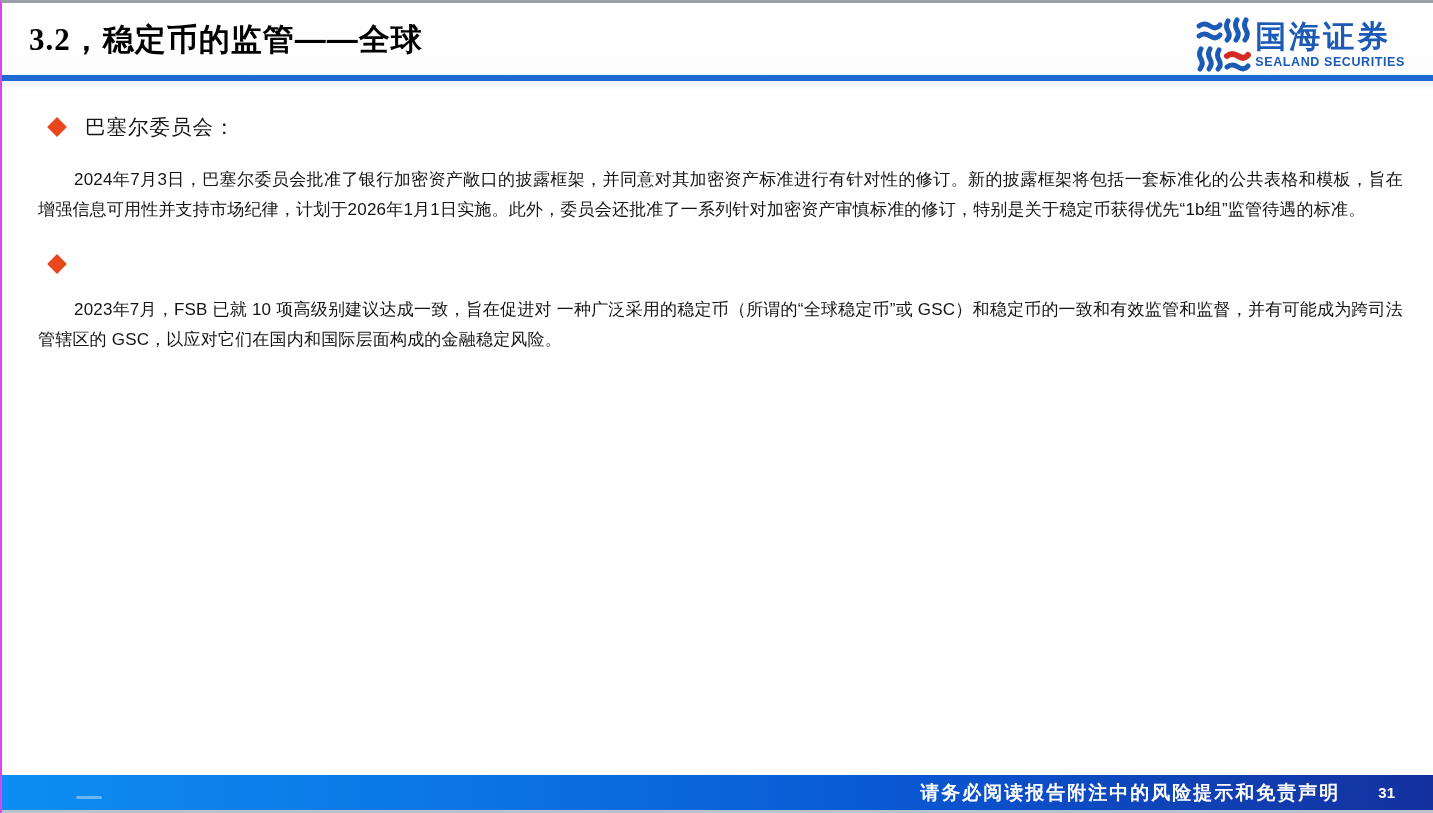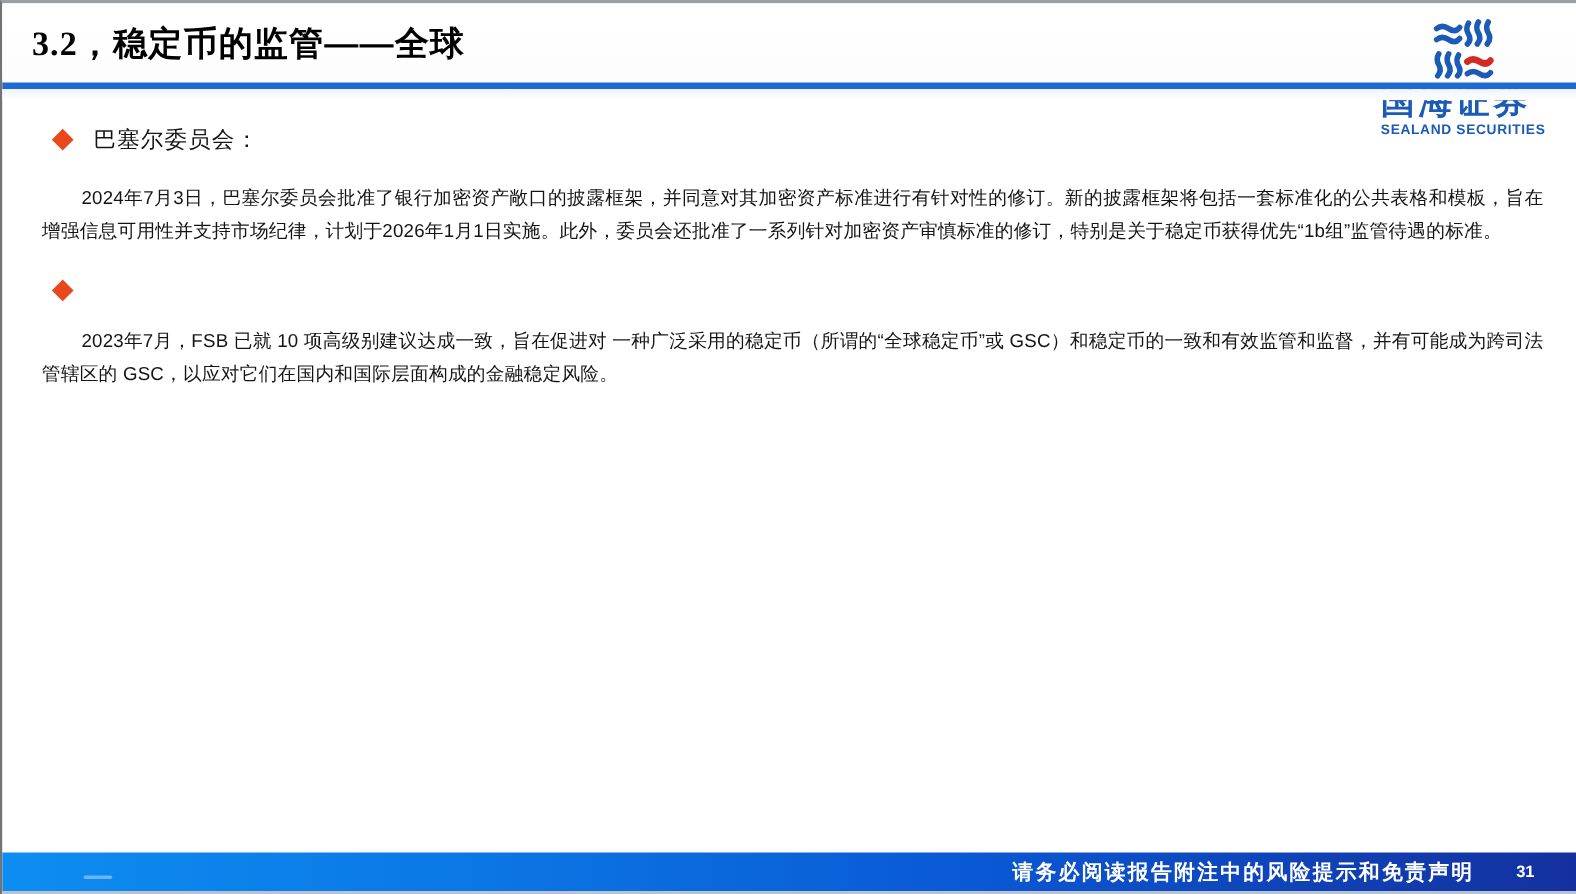--- a/index.html
+++ b/index.html
@@ -4,38 +4,38 @@
 <style>
   html,body{margin:0;padding:0;background:#e8e8e8;}
   *{box-sizing:border-box;}
   .slide{
     position:relative;
     width:1433px;height:813px;
     background:#ffffff;
     font-family:"Liberation Sans","DejaVu Sans",sans-serif;
     overflow:hidden;
     border-top:3px solid #9aa0a6;
-    border-left:2px solid #737373;
+    border-left:2px solid #d946ef;
   }
   
   .header{
     position:relative;
     height:70px;
     background:linear-gradient(180deg,#ffffff 0%,#fdfdfe 100%);
   }
   .page-title{
     position:absolute;left:27px;top:16px;
     font-size:31px;font-weight:bold;color:#000;
     letter-spacing:1px;margin:0;
     white-space:nowrap;
   }
   .page-title .num{font-family:"Liberation Serif","DejaVu Serif",serif;}
   .logo{
     position:absolute;right:28px;top:14px;
-    display:flex;align-items:center;gap:4px;flex-direction:column;
+    display:flex;align-items:center;gap:4px;
   }
   .logo-text{display:flex;flex-direction:column;line-height:1;}
   .logo-cn{
     font-size:31px;font-weight:bold;color:#1b5ab5;
     letter-spacing:3px;white-space:nowrap;
   }
   .logo-en{
     font-size:12.5px;font-weight:bold;color:#1b5ab5;
     letter-spacing:0.6px;margin-top:4px;white-space:nowrap;text-align:right;
   }

